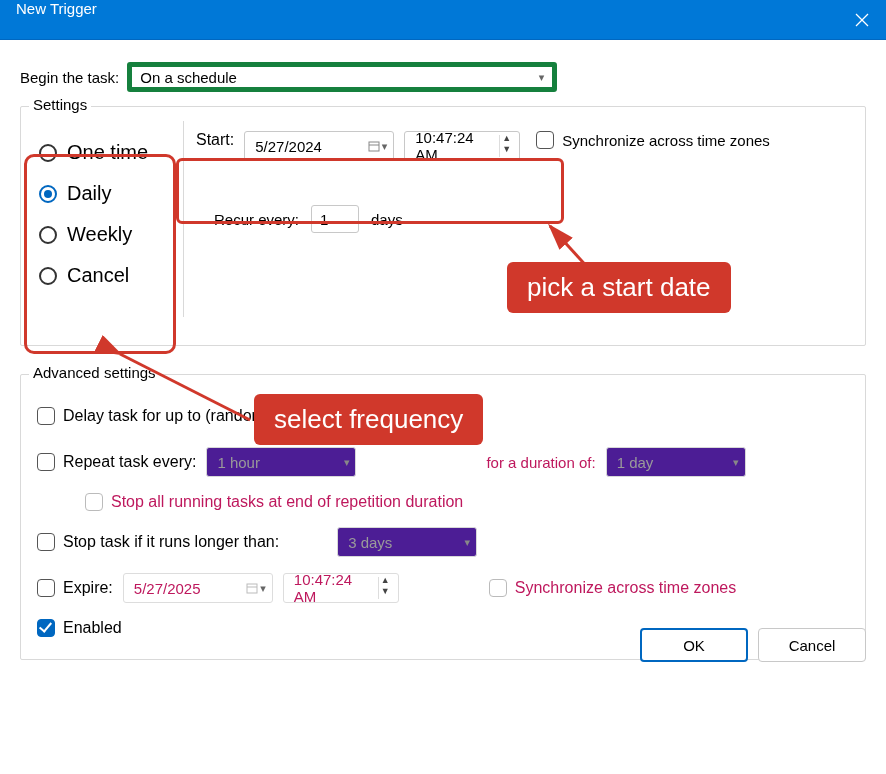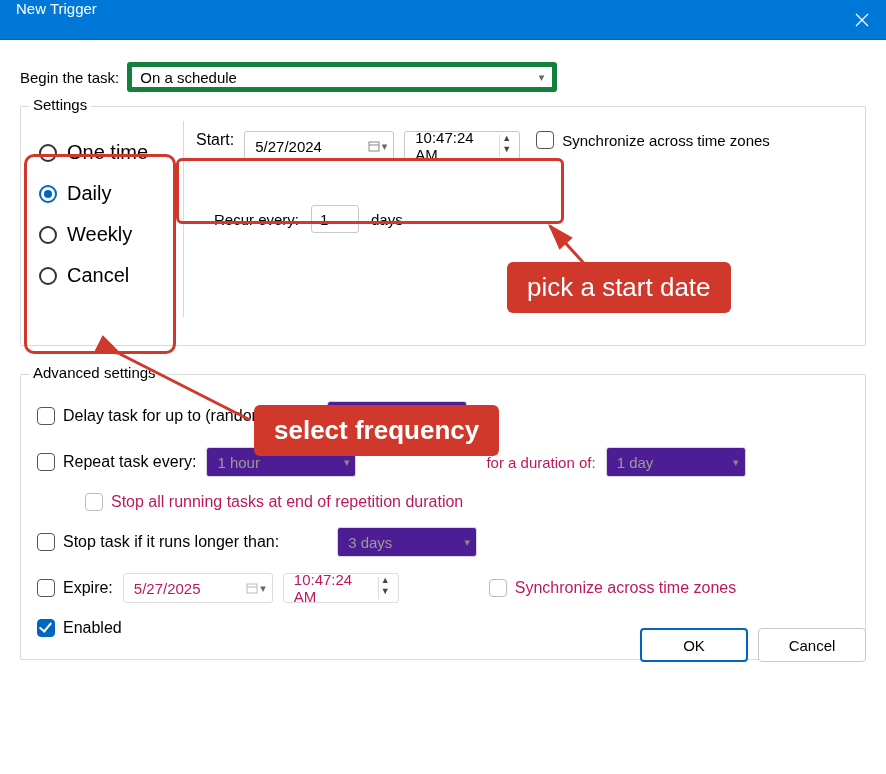--- a/index.html
+++ b/index.html
@@ -185,21 +185,21 @@
     background: #d0382b;
     color: #fff;
     font-size: 26px;
     padding: 10px 20px;
     border-radius: 6px;
     pointer-events: none;
     font-weight: 400;
     white-space: nowrap;
   }
   .annot-lbl-start { left: 500px; top: 222px; margin-left: 7px; }
-  .annot-lbl-freq  { left: 254px; top: 365px; font-weight: bold; }
+  .annot-lbl-freq  { left: 254px; top: 354px; }
   svg.arrow { position: absolute; pointer-events: none; overflow: visible; }
   .chev-down { font-size: 11px; color: #666; }
 </style>
 </head>
 <body>
 
 <div class="titlebar">
   <span class="title">New Trigger</span>
   <div class="close">
     <svg viewBox="0 0 14 14">

